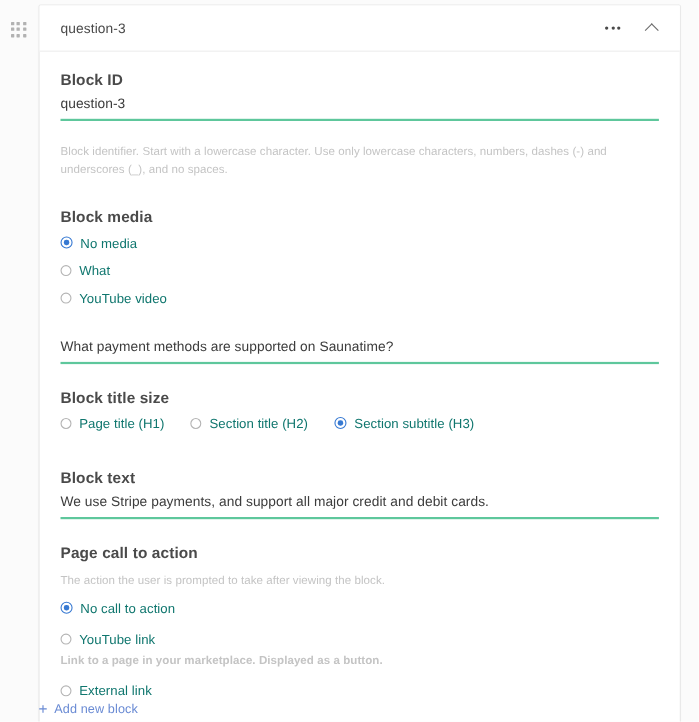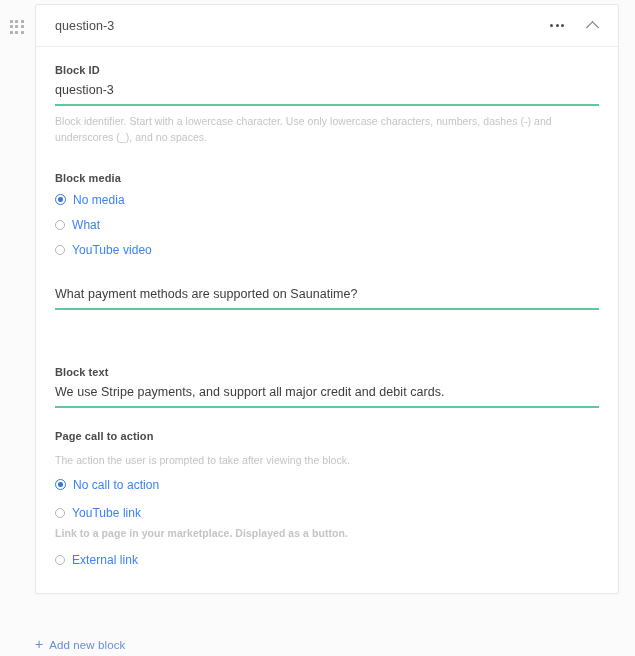--- a/index.html
+++ b/index.html
@@ -114,42 +114,42 @@
 
   .card-body {
     padding: 17px 19px 26px 19px;
   }
 
   
   .field {
     margin-bottom: 0;
   }
   .field-label {
-    font-size: 11px;
+    font-size: 14px;
     color: #4a4a4a;
     font-weight: bold;
     letter-spacing: 0.1px;
     margin-bottom: 7px;
   }
   .field-value {
     font-size: 12.5px;
     color: #3c3c3c;
     letter-spacing: 0.05px;
     padding-bottom: 7px;
   }
   .underline {
     height: 2px;
     background: #5ec79c;
     width: 100%;
   }
   .helper {
     font-size: 10.5px;
     color: #c4c4c4;
     line-height: 1.55;
-    margin-top: 7px;
+    margin-top: 20px;
     letter-spacing: 0.05px;
   }
 
   .spacer-34 { height: 34px; }
   .spacer-26 { height: 26px; }
   .spacer-22 { height: 22px; }
   .spacer-30 { height: 30px; }
 
   
   .radio-group { margin-top: 0; }
@@ -198,21 +198,21 @@
     top: 50%;
     width: 4.5px;
     height: 4.5px;
     margin-left: -2.25px;
     margin-top: -2.25px;
     border-radius: 50%;
     background: #3779d2;
   }
   .radio-label {
     font-size: 12px;
-    color: #3b82f6;
+    color: #0f766e;
     letter-spacing: 0.05px;
     white-space: nowrap;
   }
 
   .cta-desc {
     font-size: 10.5px;
     color: #c4c4c4;
     letter-spacing: 0.05px;
     margin-top: 12px;
     margin-bottom: 0;
@@ -316,20 +316,37 @@
 
       <div class="spacer-30"></div>
 
       <div class="field">
         <div class="field-value">What payment methods are supported on Saunatime?</div>
         <div class="underline"></div>
       </div>
 
       <div class="spacer-22"></div>
 
+      <div class="field">
+        <div class="field-label">Block title size</div>
+        <div class="radio-inline">
+          <label class="radio-item">
+            <span class="radio"></span>
+            <span class="radio-label">Page title (H1)</span>
+          </label>
+          <label class="radio-item">
+            <span class="radio"></span>
+            <span class="radio-label">Section title (H2)</span>
+          </label>
+          <label class="radio-item">
+            <span class="radio checked"></span>
+            <span class="radio-label">Section subtitle (H3)</span>
+          </label>
+        </div>
+      </div>
 
       <div class="spacer-34"></div>
 
       <div class="field">
         <div class="field-label">Block text</div>
         <div class="field-value">We use Stripe payments, and support all major credit and debit cards.</div>
         <div class="underline"></div>
       </div>
 
       <div class="spacer-22"></div>

